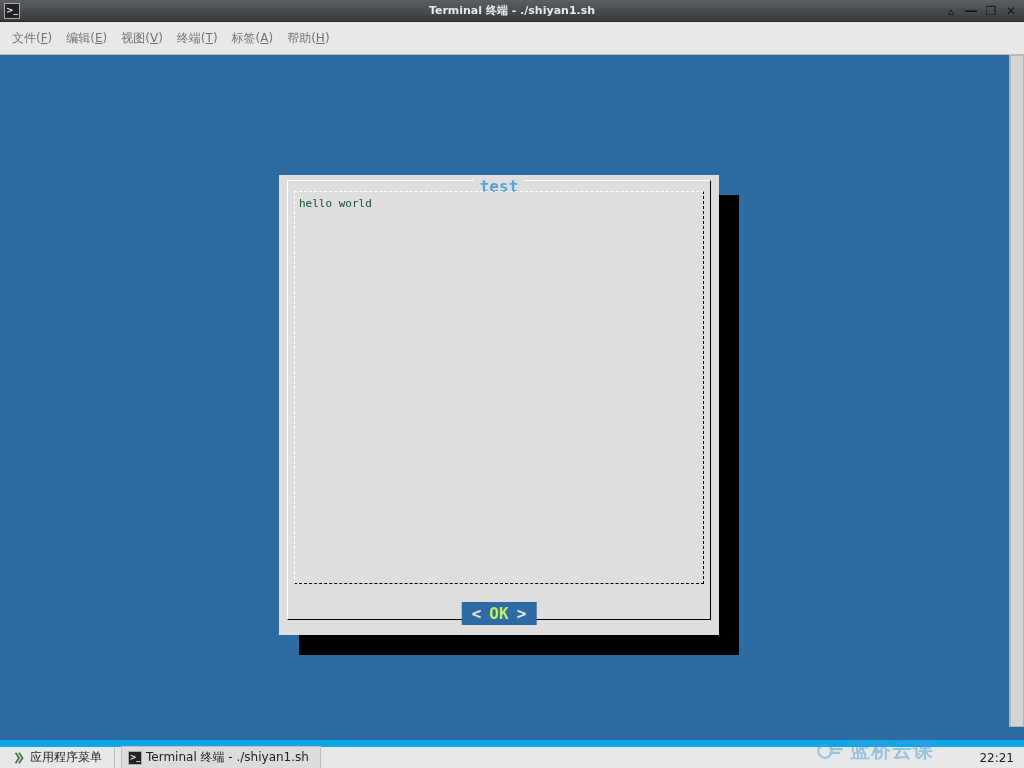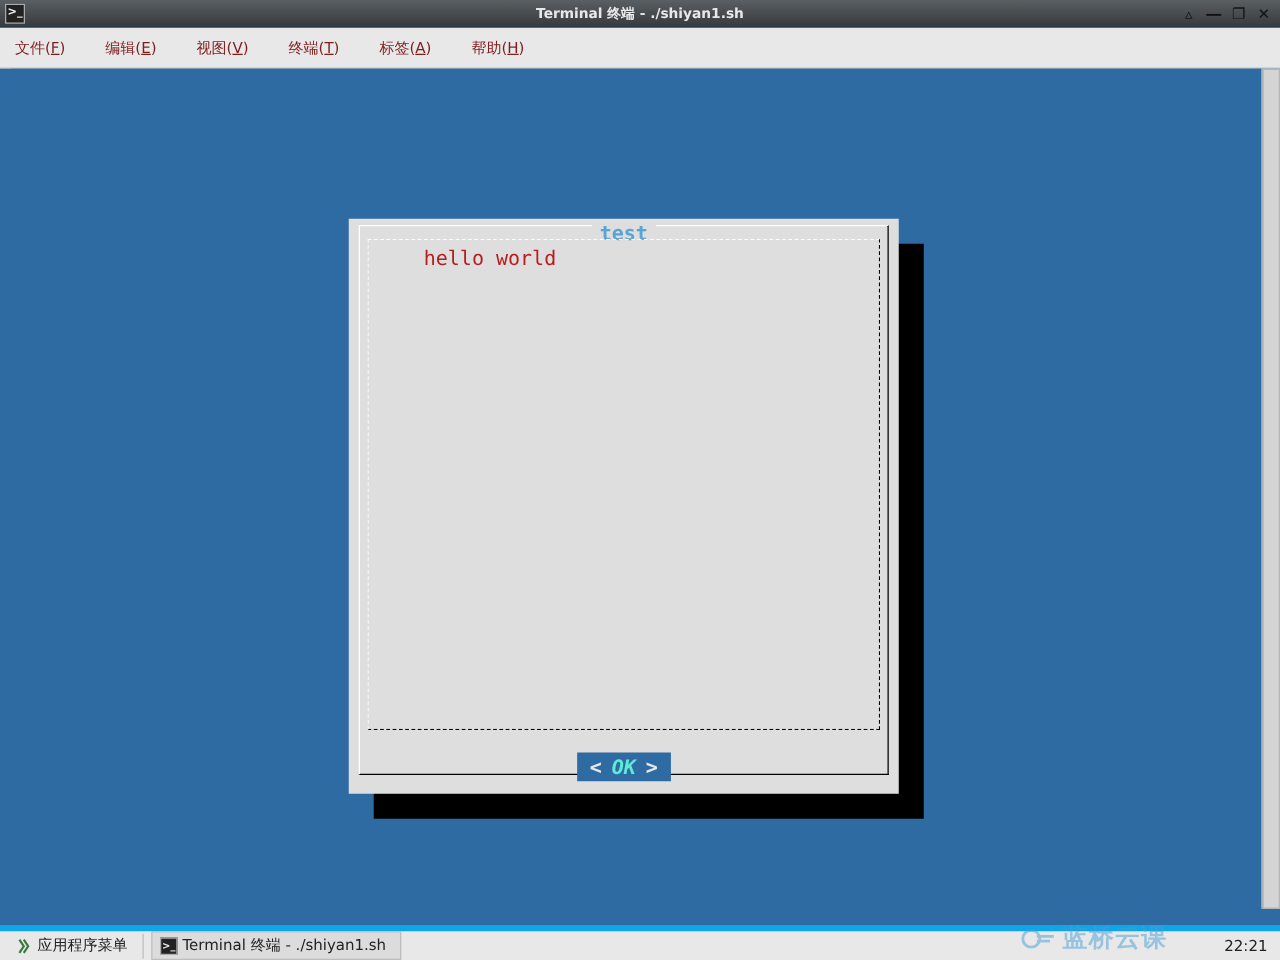--- a/index.html
+++ b/index.html
@@ -21,22 +21,22 @@
   .titlebar .app-icon span { color:#eee; font-weight:bold; font-size:9px; line-height:1;}
   .titlebar .title { position:absolute; left:50%; transform:translateX(-50%); font-weight:bold; font-size:11px; }
   .titlebar .win-controls { margin-left:auto; display:flex; gap:6px; padding-right:6px; align-items:center;}
   .titlebar .win-controls span {
     width:14px; height:14px; display:inline-flex; align-items:center; justify-content:center;
     color:#111; font-weight:bold; font-size:12px; cursor:pointer;
   }
 
   
   .menubar {
-    height: 24px; background: #e8e8e8; display:flex; align-items:center; gap:20px;
-    padding: 16px 6px; border-bottom:1px solid #bdbdbd; color:#7f1d1d;
+    height: 24px; background: #e8e8e8; display:flex; align-items:center; gap:2px;
+    padding: 16px 6px; border-bottom:1px solid #bdbdbd; color:#737373;
   }
   .menubar .menu-item { padding: 2px 6px; cursor:pointer; }
   .menubar .menu-item u { text-decoration: underline; }
 
   
   .terminal-wrap { flex:1; position:relative; background:#2f6ba3; }
   .terminal {
     position:absolute; left:9px; top:0; width:1000px; height:672px;
     background:#2f6ba3;
     font-family: "DejaVu Sans Mono","Liberation Mono",monospace;
@@ -68,34 +68,34 @@
     font-family:"DejaVu Sans Mono",monospace; font-size:16px;
     white-space:pre;
   }
   .dialog .inner-frame {
     position:absolute; left:6px; top:10px; right:6px; bottom:35px;
     border-left:1px dashed #fff; border-top:1px dashed #fff;
     border-right:1px dashed #000; border-bottom:1px dashed #000;
   }
   .dialog .msg {
     position:absolute; left:20px; top:22px;
-    font-family:"DejaVu Sans Mono",monospace; font-size:16px; color:#b91c1c;margin-left:40px;
+    font-family:"DejaVu Sans Mono",monospace; font-size:11px; color:#14532d;
   }
   .dialog .ok-btn {
     position:absolute; bottom:10px; left:50%; transform:translateX(-50%);
     background:#2f6ba3; padding:2px 10px;
     font-family:"DejaVu Sans Mono",monospace; font-size:16px; font-weight:bold;
     cursor:pointer; display:flex; align-items:center;
   }
   .dialog .ok-btn .angle { color:#e8e8e8; }
-  .dialog .ok-btn .ok-hot { color:#5eead4; padding:0 8px;font-style:italic;}
+  .dialog .ok-btn .ok-hot { color:#bef264; padding:0 8px;}
 
   
   .taskbar {
-    height: 28px; background:#e8e8e8; border-top:5px solid #0ea5e9;
+    height: 28px; background:#e8e8e8; border-top:7px solid #0ea5e9;
     display:flex; align-items:center; gap:6px; padding:0 6px; color:#222;
     position:relative;
   }
   .taskbar .menu-launcher { display:flex; align-items:center; gap:4px; padding:2px 6px; cursor:pointer;}
   .taskbar .menu-launcher .logo {
     width:14px; height:14px; display:inline-block;
   }
   .taskbar .menu-launcher .logo svg { width:14px; height:14px; }
   .taskbar .divider { width:1px; height:20px; background:#bdbdbd; }
   .taskbar .task {

